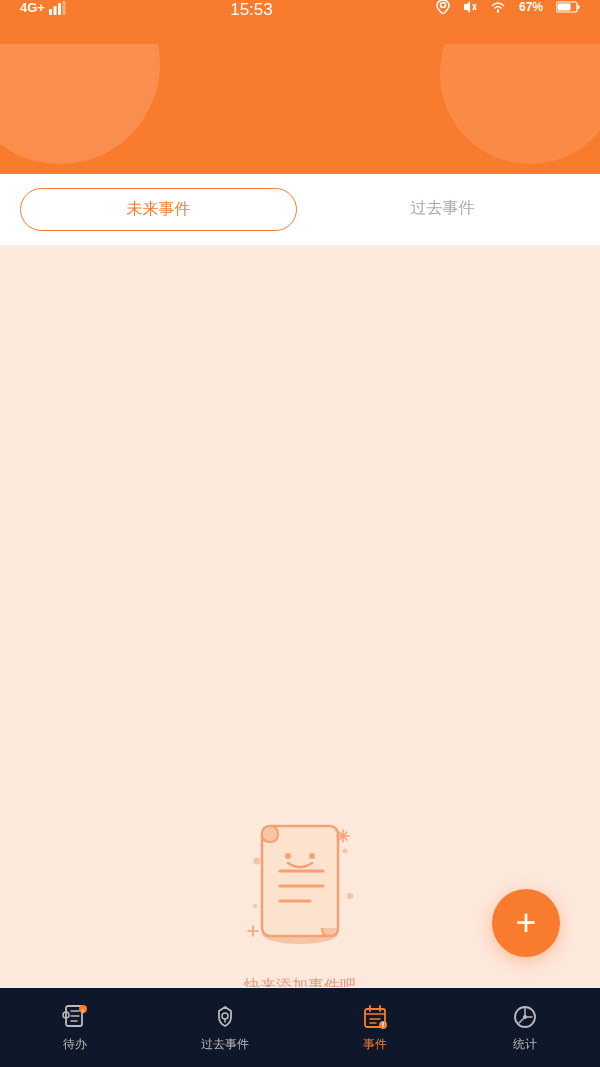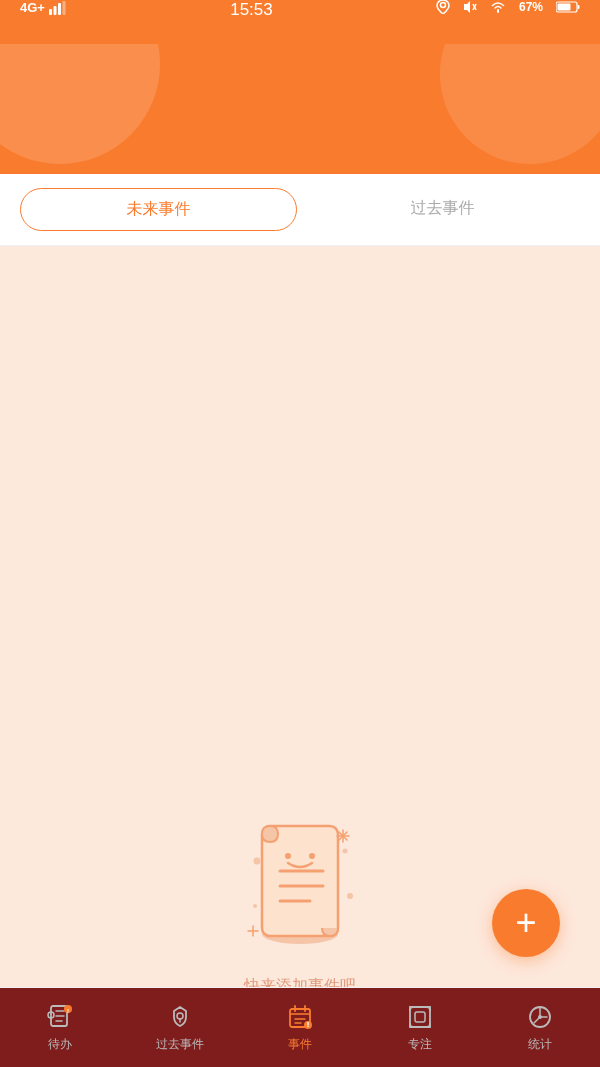--- a/index.html
+++ b/index.html
@@ -155,21 +155,21 @@
       color: #fff;
       font-size: 36px;
       font-weight: 300;
       cursor: pointer;
       box-shadow: 0 4px 16px rgba(249,124,46,0.4);
     }
 
     
     .bottom-nav {
       height: 80px;
-      background: #7f1d1d;
+      background: #0f172a;
       border-top: 1px solid #f0f0f0;
       display: flex;
       align-items: center;
       position: absolute;
       bottom: 0;
       left: 0;
       right: 0;
     }
     .nav-item {
       flex: 1;
@@ -334,33 +334,20 @@
         <line x1="9" y1="16" x2="19" y2="16" stroke="#f97c2e" stroke-width="1.5" stroke-linecap="round"></line>
         <line x1="9" y1="20" x2="15" y2="20" stroke="#f97c2e" stroke-width="1.5" stroke-linecap="round"></line>
         <circle cx="22" cy="22" r="4" fill="#f97c2e"></circle>
         <line x1="22" y1="19.5" x2="22" y2="22" stroke="white" stroke-width="1.3" stroke-linecap="round"></line>
         <circle cx="22" cy="23.5" r="0.7" fill="white"></circle>
       </svg>
     </div>
     <span class="nav-label">事件</span>
   </div>
 
-  <div class="nav-item">
-    <div class="nav-icon">
-      <svg width="28" height="28" viewBox="0 0 28 28" fill="none">
-        <rect x="4" y="4" width="20" height="20" rx="3" stroke="#bbb" stroke-width="1.8" fill="none"></rect>
-        <path d="M4 7 L4 4 L7 4" stroke="#bbb" stroke-width="1.8" stroke-linecap="round" fill="none"></path>
-        <path d="M21 4 L24 4 L24 7" stroke="#bbb" stroke-width="1.8" stroke-linecap="round" fill="none"></path>
-        <path d="M4 21 L4 24 L7 24" stroke="#bbb" stroke-width="1.8" stroke-linecap="round" fill="none"></path>
-        <path d="M21 24 L24 24 L24 21" stroke="#bbb" stroke-width="1.8" stroke-linecap="round" fill="none"></path>
-        <rect x="9" y="9" width="10" height="10" rx="2" stroke="#bbb" stroke-width="1.5" fill="none"></rect>
-      </svg>
-    </div>
-    <span class="nav-label">专注</span>
-  </div>
 
   <div class="nav-item">
     <div class="nav-icon">
       <svg width="28" height="28" viewBox="0 0 28 28" fill="none">
         <circle cx="14" cy="14" r="10" stroke="#bbb" stroke-width="1.8" fill="none"></circle>
         <path d="M14 14 L14 5" stroke="#bbb" stroke-width="1.5" stroke-linecap="round"></path>
         <path d="M14 14 L21 14" stroke="#bbb" stroke-width="1.5" stroke-linecap="round"></path>
         <path d="M14 14 L8 20" stroke="#bbb" stroke-width="1.5" stroke-linecap="round"></path>
         <circle cx="14" cy="14" r="2" fill="#bbb"></circle>
       </svg>

